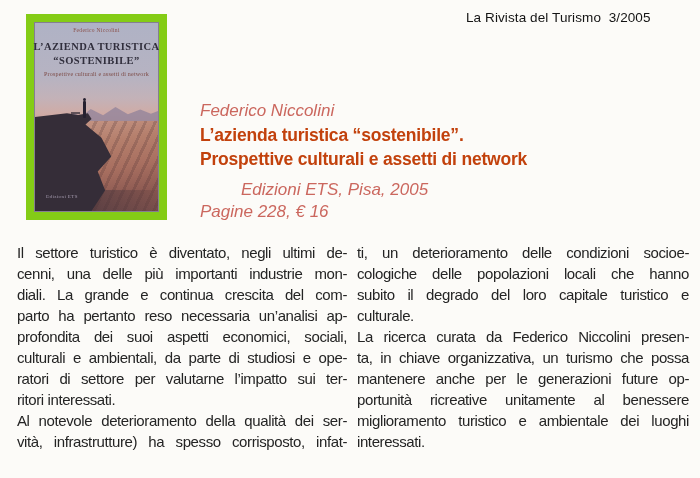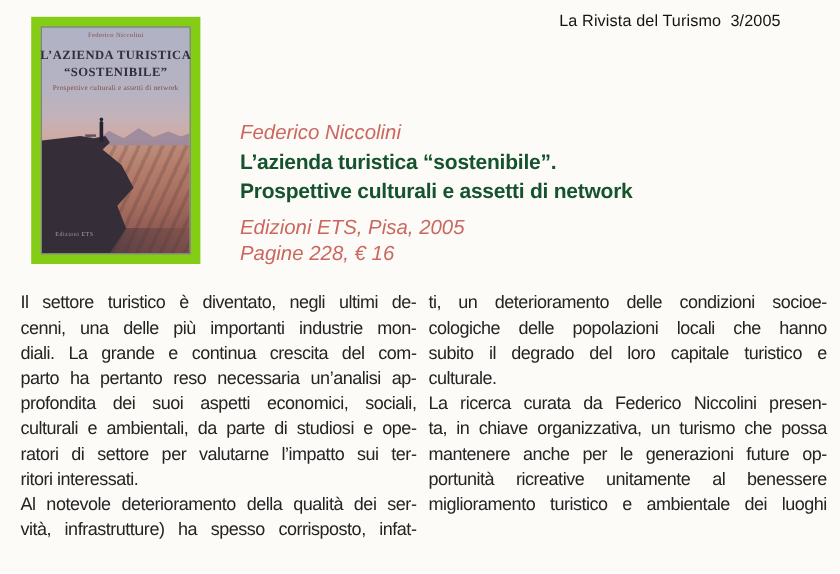--- a/index.html
+++ b/index.html
@@ -87,27 +87,27 @@
     font-family:"Liberation Serif", serif;
     font-size:6px; color:#7d4a45; letter-spacing:.2px;
   }
 
   
   .bookinfo { position:absolute; left:200px; top:100px; width:480px; }
   .bi-author {
     font-size:17px; font-style:italic; color:#cb675e; line-height:22px;
   }
   .bi-title {
-    font-size:17.5px; font-weight:bold; color:#14532d;
+    font-size:17.5px; font-weight:bold; color:#c2410c;
     line-height:22px; letter-spacing:-0.2px; margin-top:2px;
   }
   .bi-edition, .bi-pages {
     font-size:17px; font-style:italic; color:#cb675e; line-height:22px;
   }
-  .bi-edition { margin-top:9px; }
+  .bi-edition { margin-top:9px;margin-left:41px; }
 
   
   .col {
     position:absolute; top:242px;
     font-size:15px; line-height:21px; letter-spacing:-0.4px; color:#242424;
   }
   .col-left  { left:17px;  width:330px; }
   .col-right { left:357px; width:332px; }
   .line { text-align:justify; text-align-last:justify; }
   .line.last { text-align-last:left; }
@@ -164,15 +164,16 @@
   <div class="col col-right">
       <div class="line">ti, un deterioramento delle condizioni socioe-</div>
       <div class="line">cologiche delle popolazioni locali che hanno</div>
       <div class="line">subito il degrado del loro capitale turistico e</div>
       <div class="line last">culturale.</div>
       <div class="line">La ricerca curata da Federico Niccolini presen-</div>
       <div class="line">ta, in chiave organizzativa, un turismo che possa</div>
       <div class="line">mantenere anche per le generazioni future op-</div>
       <div class="line">portunità ricreative unitamente al benessere</div>
       <div class="line">miglioramento turistico e ambientale dei luoghi</div>
+      <div class="line last">interessati.</div>
     </div>
 
 </div>
 
 </body></html>

